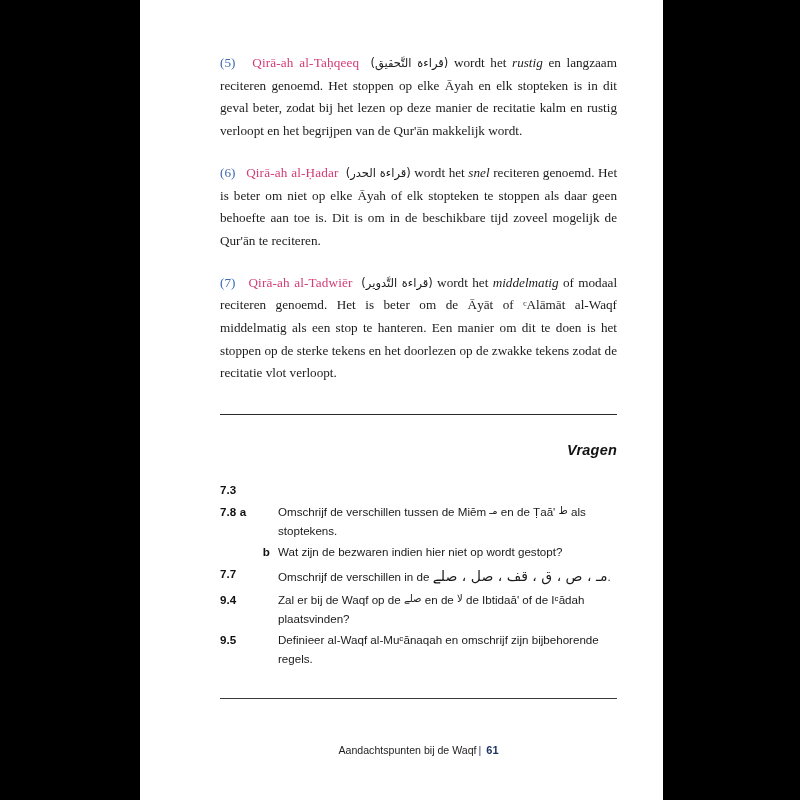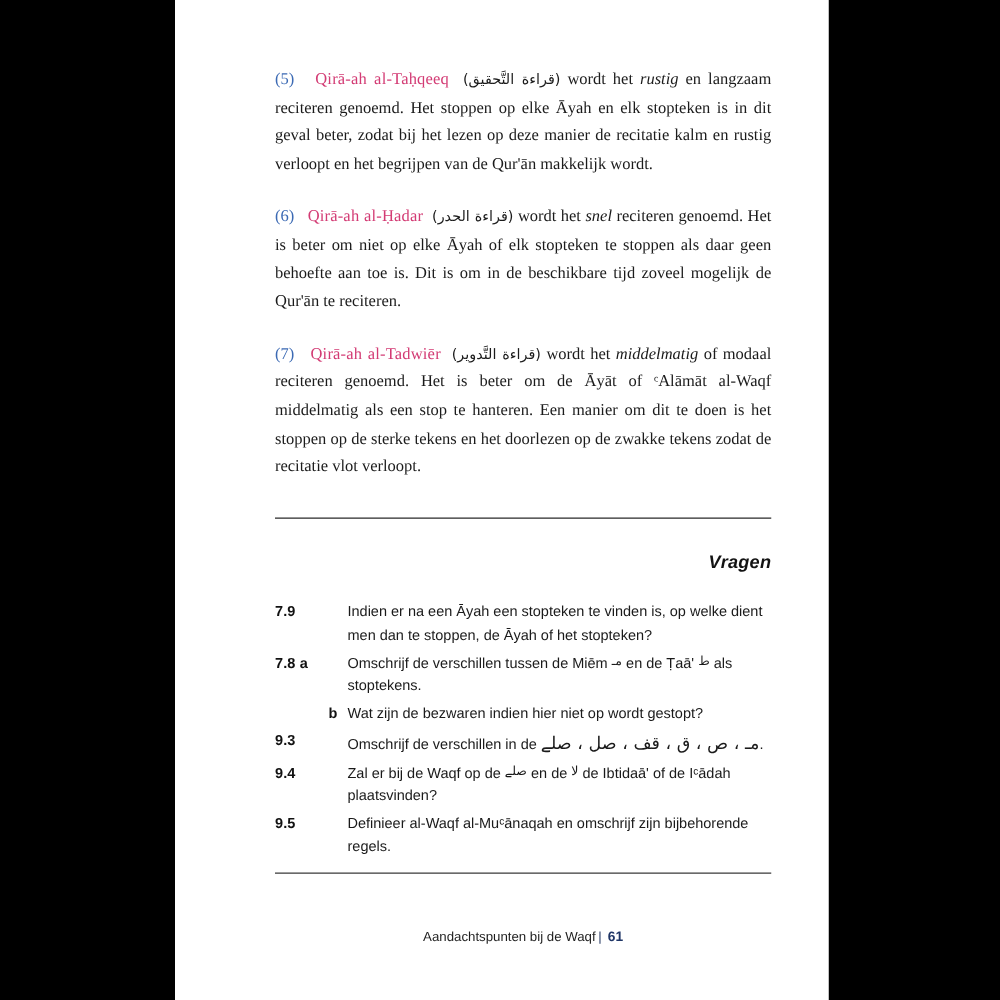--- a/index.html
+++ b/index.html
@@ -202,33 +202,32 @@
         <hr class="rule">
       </div>
 
       <div class="block-vragen vragen-wrap">
         <div class="vragen-title">Vragen</div>
       </div>
 
       <div class="block-qs vragen-wrap">
         <ul class="q-list" id="q-list">
             <li class="q-row">
-              <div class="q-label">7.9</div>
-              <div class="q-text"><span>Indien er na een Āyah een stopteken te vinden is, op welke dient men dan te stoppen, de Āyah of het stopteken?</span></div>
+              <div class="q-label">7.3</div>
             </li>
             <li class="q-row">
               <div class="q-label">7.8 a</div>
               <div class="q-text"><span>Omschrijf de verschillen tussen de Miēm </span><span class="ar-mark">مـ</span><span> en de Ṭaā' </span><span class="ar-mark">ط</span><span> als stoptekens.</span></div>
             </li>
             <li class="q-row">
               <div class="q-label sub">b</div>
               <div class="q-text"><span>Wat zijn de bezwaren indien hier niet op wordt gestopt?</span></div>
             </li>
             <li class="q-row">
-              <div class="q-label">9.3</div>
+              <div class="q-label">7.7</div>
               <div class="q-text"><span>Omschrijf de verschillen in de </span><span class="ar-list">مـ ، ص ، ق ، قف ، صل ، صلے</span><span>.</span></div>
             </li>
             <li class="q-row">
               <div class="q-label">9.4</div>
               <div class="q-text"><span>Zal er bij de Waqf op de </span><span class="ar-mark">صلے</span><span> en de </span><span class="ar-mark">لا</span><span> de Ibtidaā' of de Iᶜādah plaatsvinden?</span></div>
             </li>
             <li class="q-row">
               <div class="q-label">9.5</div>
               <div class="q-text"><span>Definieer al-Waqf al-Muᶜānaqah en omschrijf zijn bijbehorende regels.</span></div>
             </li>

